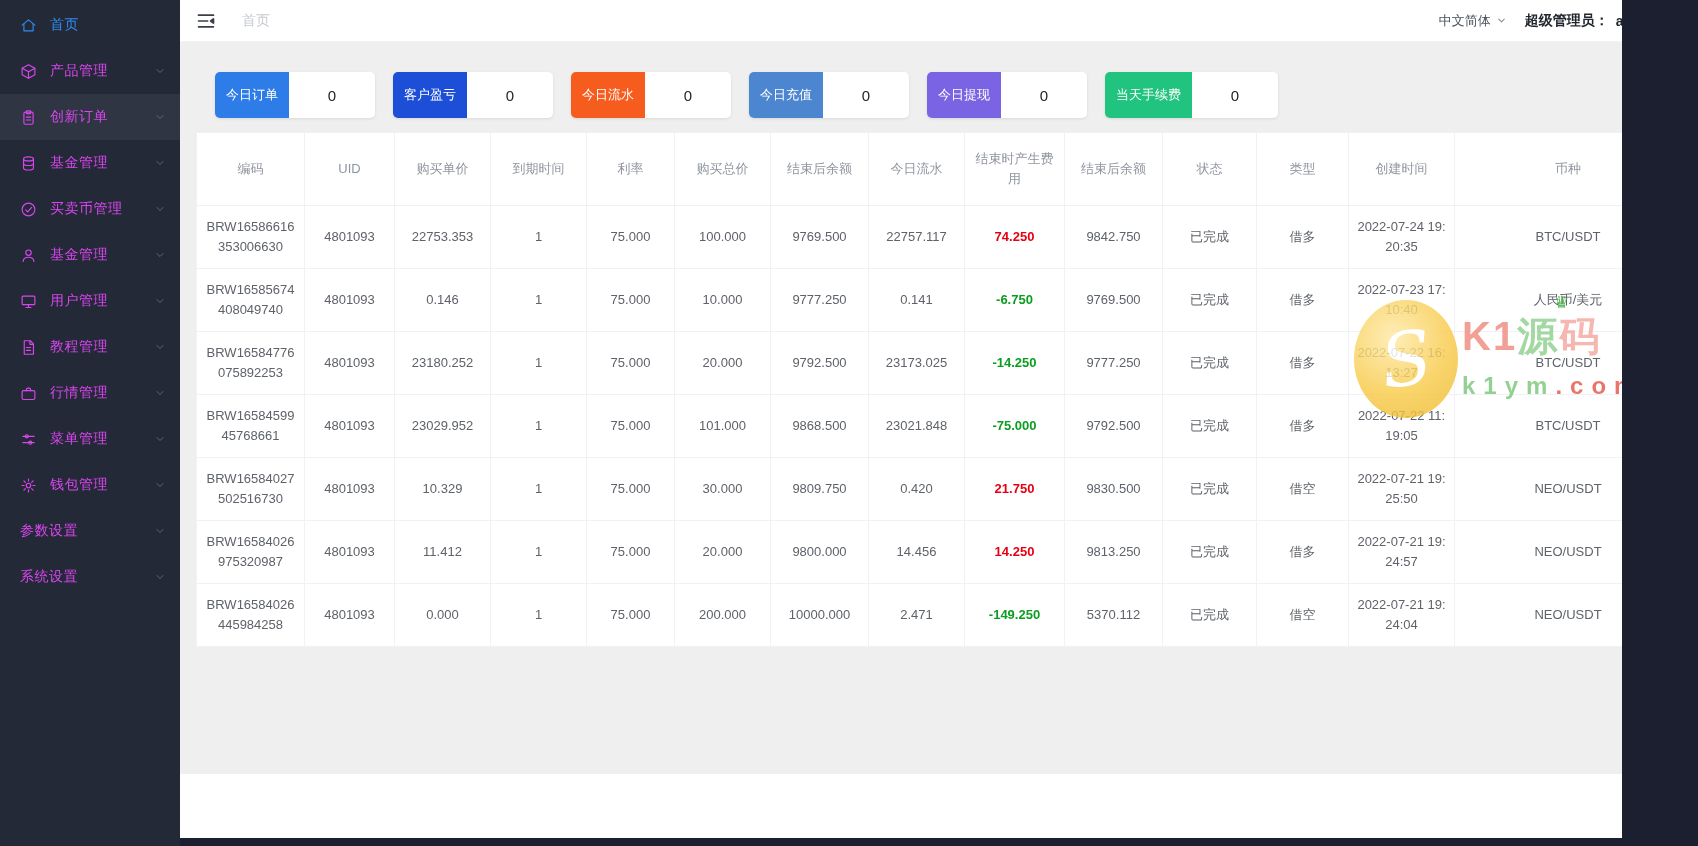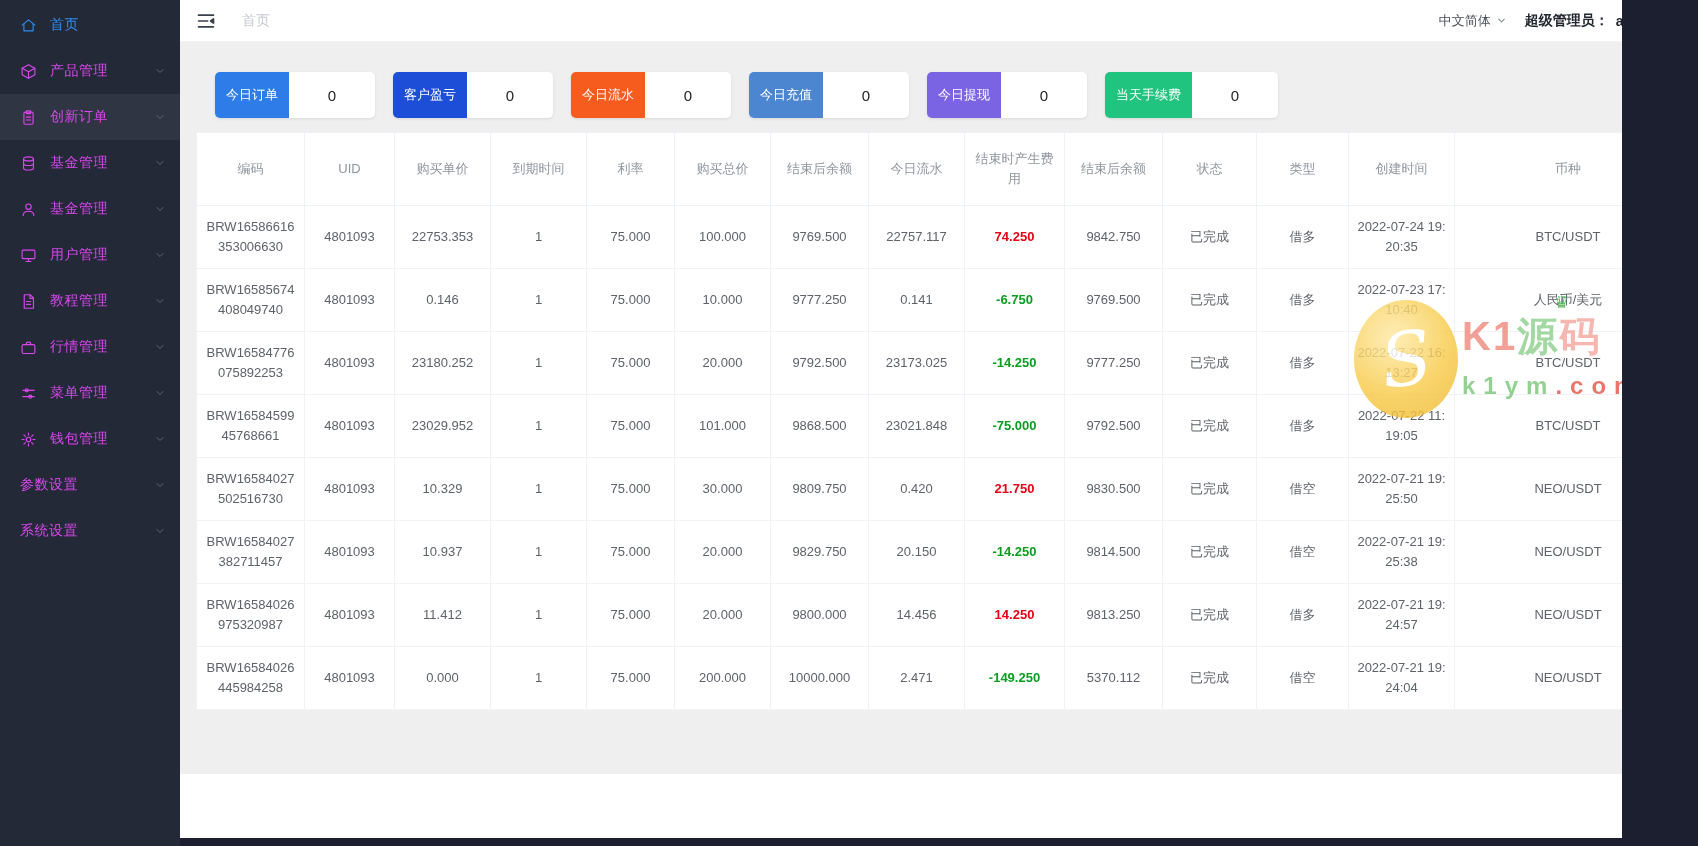--- a/index.html
+++ b/index.html
@@ -130,20 +130,34 @@
         </li>
         <li>
           <span class="icon">
             <svg viewBox="0 0 24 24" fill="none" stroke="currentColor" stroke-width="1.6" stroke-linecap="round" stroke-linejoin="round">
               <ellipse cx="12" cy="5.5" rx="7" ry="2.8"></ellipse>
               <path d="M5 5.5v12.7c0 1.6 3.1 2.9 7 2.9s7-1.3 7-2.9V5.5"></path>
               <path d="M5 12c0 1.6 3.1 2.9 7 2.9s7-1.3 7-2.9"></path>
             </svg>
           </span>
           <span class="lbl">基金管理</span>
+          <span class="chev">
+            <svg viewBox="0 0 24 24" fill="none" stroke="currentColor" stroke-width="1.6" stroke-linecap="round" stroke-linejoin="round">
+              <path d="m6 9 6 6 6-6"></path>
+            </svg>
+          </span>
+        </li>
+        <li>
+          <span class="icon">
+            <svg viewBox="0 0 24 24" fill="none" stroke="currentColor" stroke-width="1.6" stroke-linecap="round" stroke-linejoin="round">
+              <circle cx="12" cy="12" r="9"></circle>
+              <path d="m8 12.5 2.8 2.8L16.5 9"></path>
+            </svg>
+          </span>
+          <span class="lbl">买卖币管理</span>
           <span class="chev">
             <svg viewBox="0 0 24 24" fill="none" stroke="currentColor" stroke-width="1.6" stroke-linecap="round" stroke-linejoin="round">
               <path d="m6 9 6 6 6-6"></path>
             </svg>
           </span>
         </li>
         <li>
           <span class="icon">
             <svg viewBox="0 0 24 24" fill="none" stroke="currentColor" stroke-width="1.6" stroke-linecap="round" stroke-linejoin="round">
               <circle cx="12" cy="8" r="3.8"></circle>
@@ -415,36 +429,20 @@
                 <td>9809.750</td>
                 <td>0.420</td>
                 <td class="fee-red">21.750</td>
                 <td>9830.500</td>
                 <td>已完成</td>
                 <td>借空</td>
                 <td>2022-07-21 19:25:50</td>
                 <td>NEO/USDT</td>
               </tr>
               <tr>
-                <td>BRW16584027382711457</td>
-                <td>4801093</td>
-                <td>10.937</td>
-                <td>1</td>
-                <td>75.000</td>
-                <td>20.000</td>
-                <td>9829.750</td>
-                <td>20.150</td>
-                <td class="fee-green">-14.250</td>
-                <td>9814.500</td>
-                <td>已完成</td>
-                <td>借空</td>
-                <td>2022-07-21 19:25:38</td>
-                <td>NEO/USDT</td>
-              </tr>
-              <tr>
                 <td>BRW16584026975320987</td>
                 <td>4801093</td>
                 <td>11.412</td>
                 <td>1</td>
                 <td>75.000</td>
                 <td>20.000</td>
                 <td>9800.000</td>
                 <td>14.456</td>
                 <td class="fee-red">14.250</td>
                 <td>9813.250</td>

